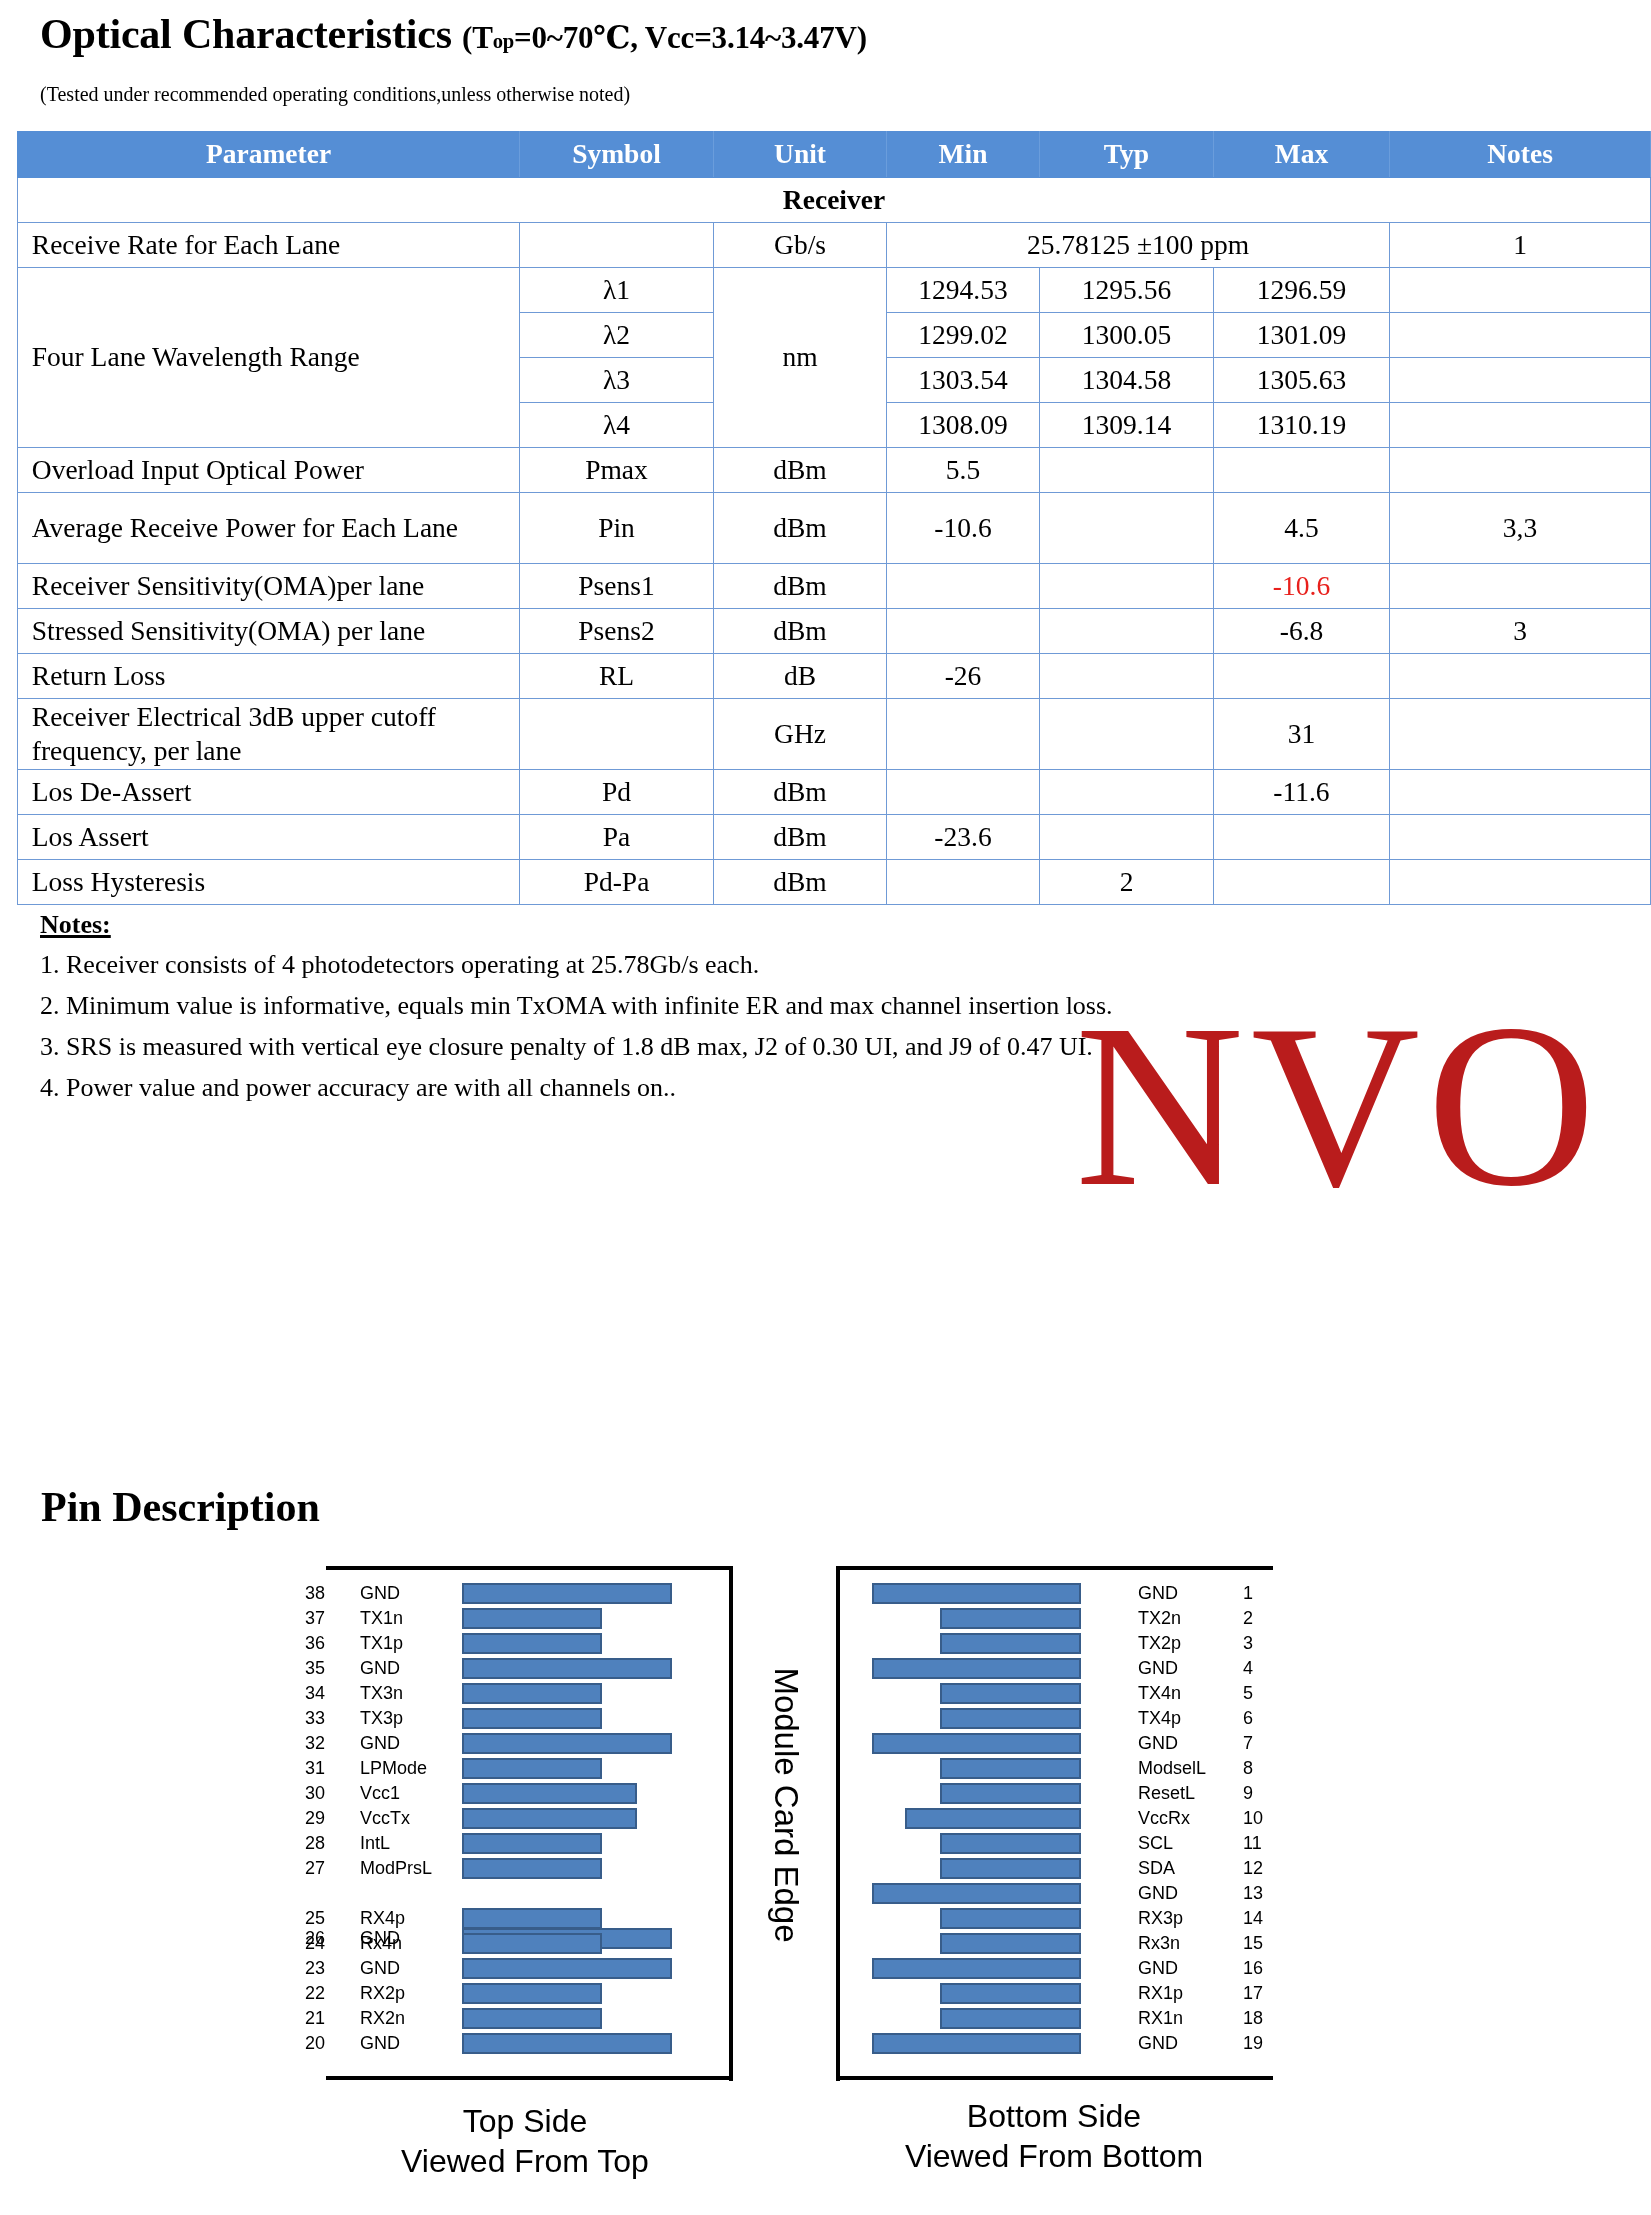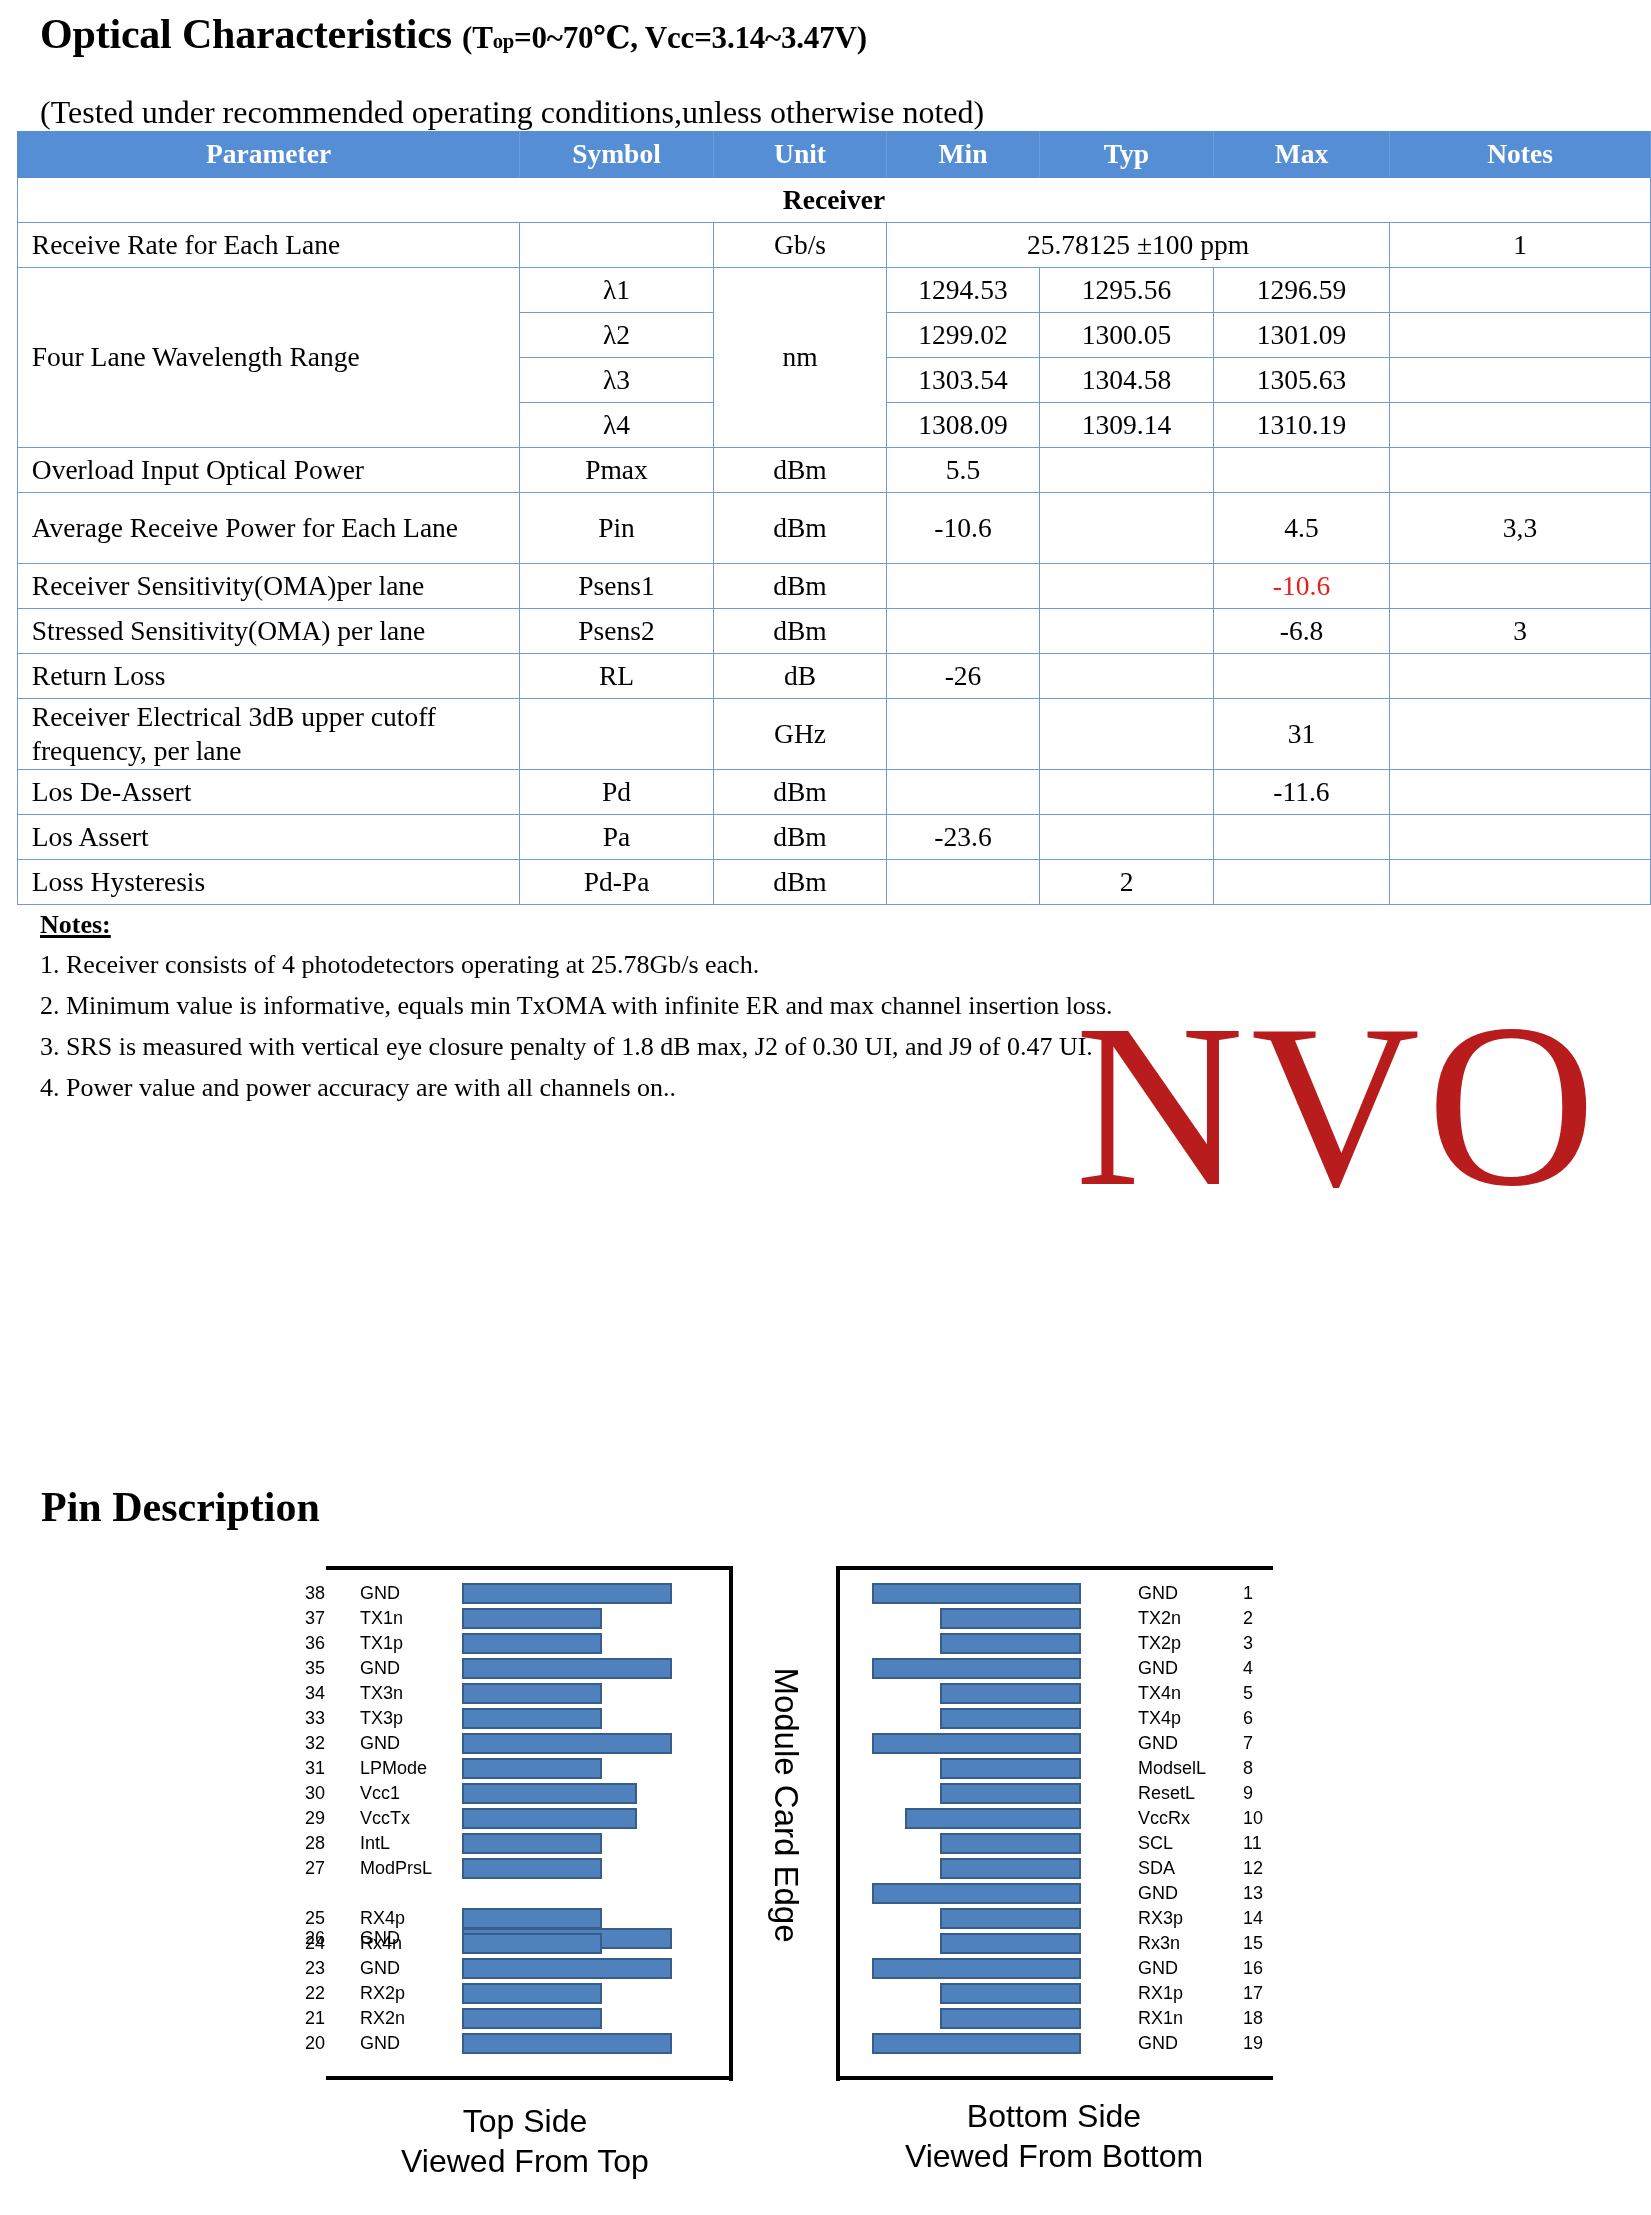--- a/index.html
+++ b/index.html
@@ -2,21 +2,21 @@
 <html style="font-size:13.8px"><head>
 <meta charset="utf-8">
 <style>
   * { box-sizing: border-box; margin: 0; padding: 0; }
   html, body { width: 1652px; height: 2215px; background: #ffffff; overflow: hidden; }
   body { position: relative; font-family: "Liberation Serif", "DejaVu Serif", serif; color: #000; }
 
   .title { position: absolute; left: 40px; top: 10.3px; font-size: 42px; font-weight: bold; white-space: nowrap; letter-spacing: -0.2px; }
   .title .cond { font-size: 31px; }
   .title .sub { font-size: 20.6px; }
-  .subtitle { position: absolute; left: 40px; top: 94px; font-size: 32px; white-space: nowrap; }
+  .subtitle { position: absolute; left: 40px; top: 83px; font-size: 20px; white-space: nowrap; }
 
   table.spec { position: absolute; left: 17px; top: 131px; width: 1633px; border-collapse: collapse; table-layout: fixed; font-size: 27.5px; }
   table.spec th, table.spec td { border: 1.7px solid #6f9ad6; text-align: center; vertical-align: middle; padding: 0 3.4px; line-height: 1.25; }
   table.spec thead th { background: #558ed5; color: #ffffff; font-weight: bold; height: 46px; border-color: #558ed5; border-right-color: #6a9ddc; }
   table.spec td.param { text-align: left; padding-left: 13.8px; }
   table.spec td.section { font-weight: bold; height: 45px; }
   table.spec tr.r td { height: 45px; }
   table.spec tr.tall td { height: 71px; }
   table.spec td.red { color: #e8201c; }
 

